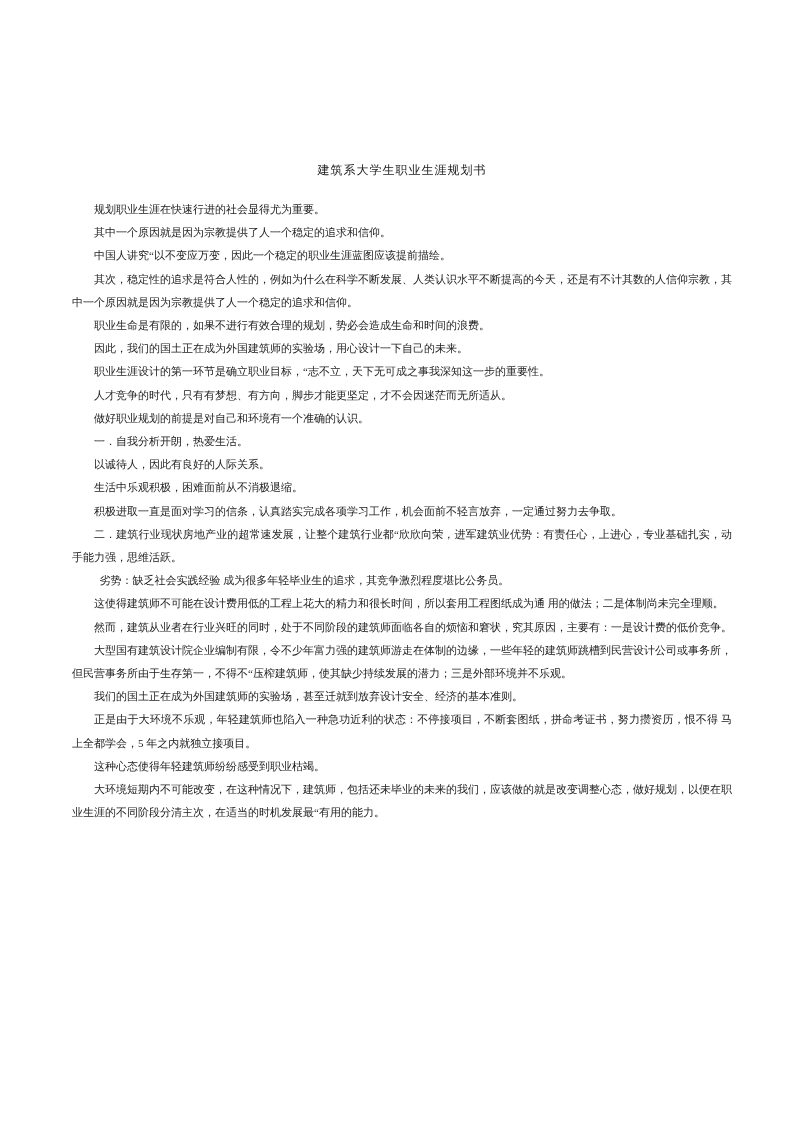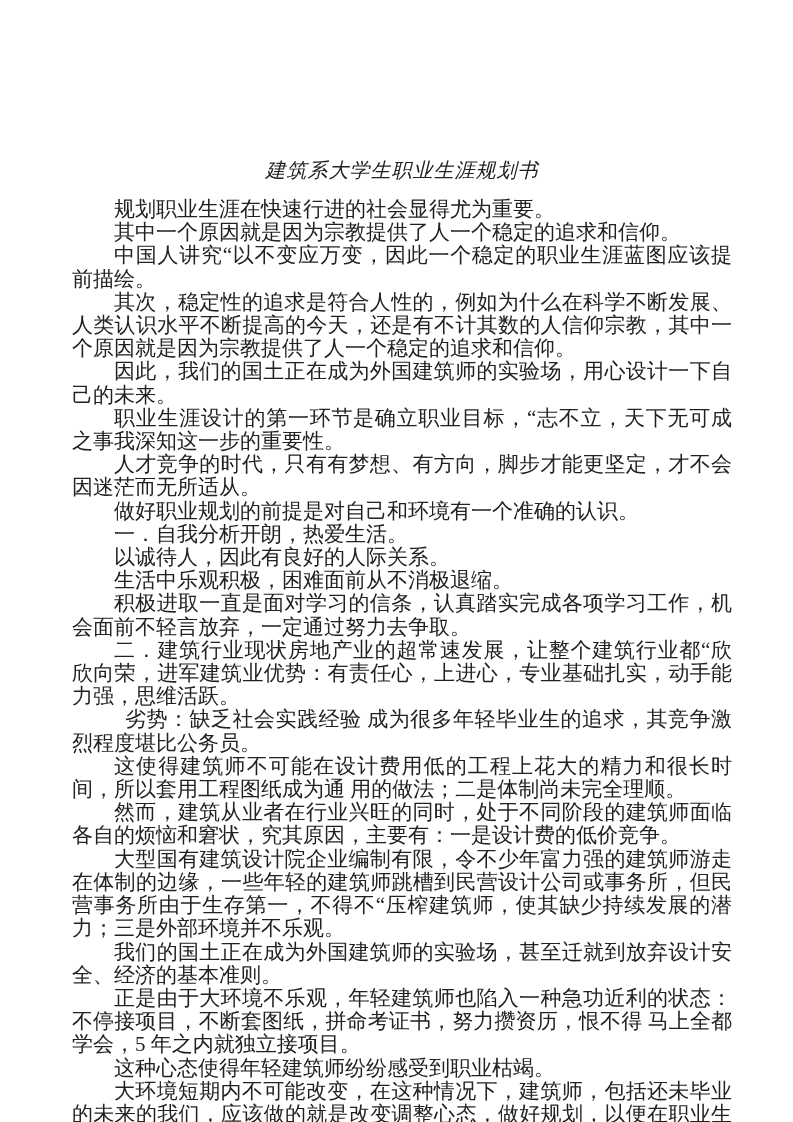--- a/index.html
+++ b/index.html
@@ -16,48 +16,48 @@
     font-family: "Liberation Serif", "DejaVu Serif", serif;
     color: #212121;
   }
   .content {
     position: absolute;
     left: 72px;
     top: 159px;
     width: 660px;
   }
   .doc-title {
-    font-size: 20px;
+    font-size: 12px;
     font-weight: normal;
     line-height: 23px;
     text-align: center;
     margin: 0 0 16px 0;
     letter-spacing: 1px;
-    font-style: italic;
   }
   .doc-paragraph {
     margin: 0;
-    font-size: 21px;
+    font-size: 11px;
     line-height: 23.2px;
     text-indent: 2em;
     text-align: justify;
     word-break: break-all;
     white-space: pre-wrap;
   }
 </style>
 </head>
 <body>
 
 <div class="page">
   <div class="content">
     <h1 class="doc-title">建筑系大学生职业生涯规划书</h1>
     <p class="doc-paragraph">规划职业生涯在快速行进的社会显得尤为重要。</p>
     <p class="doc-paragraph">其中一个原因就是因为宗教提供了人一个稳定的追求和信仰。</p>
     <p class="doc-paragraph">中国人讲究“以不变应万变，因此一个稳定的职业生涯蓝图应该提前描绘。</p>
     <p class="doc-paragraph">其次，稳定性的追求是符合人性的，例如为什么在科学不断发展、人类认识水平不断提高的今天，还是有不计其数的人信仰宗教，其中一个原因就是因为宗教提供了人一个稳定的追求和信仰。</p>
+    <p class="doc-paragraph">职业生命是有限的，如果不进行有效合理的规划，势必会造成生命和时间的浪费。</p>
     <p class="doc-paragraph">因此，我们的国土正在成为外国建筑师的实验场，用心设计一下自己的未来。</p>
     <p class="doc-paragraph">职业生涯设计的第一环节是确立职业目标，“志不立，天下无可成之事我深知这一步的重要性。</p>
     <p class="doc-paragraph">人才竞争的时代，只有有梦想、有方向，脚步才能更坚定，才不会因迷茫而无所适从。</p>
     <p class="doc-paragraph">做好职业规划的前提是对自己和环境有一个准确的认识。</p>
     <p class="doc-paragraph">一．自我分析开朗，热爱生活。</p>
     <p class="doc-paragraph">以诚待人，因此有良好的人际关系。</p>
     <p class="doc-paragraph">生活中乐观积极，困难面前从不消极退缩。</p>
     <p class="doc-paragraph">积极进取一直是面对学习的信条，认真踏实完成各项学习工作，机会面前不轻言放弃，一定通过努力去争取。</p>
     <p class="doc-paragraph">二．建筑行业现状房地产业的超常速发展，让整个建筑行业都“欣欣向荣，进军建筑业优势：有责任心，上进心，专业基础扎实，动手能力强，思维活跃。</p>
     <p class="doc-paragraph"> 劣势：缺乏社会实践经验 成为很多年轻毕业生的追求，其竞争激烈程度堪比公务员。</p>

